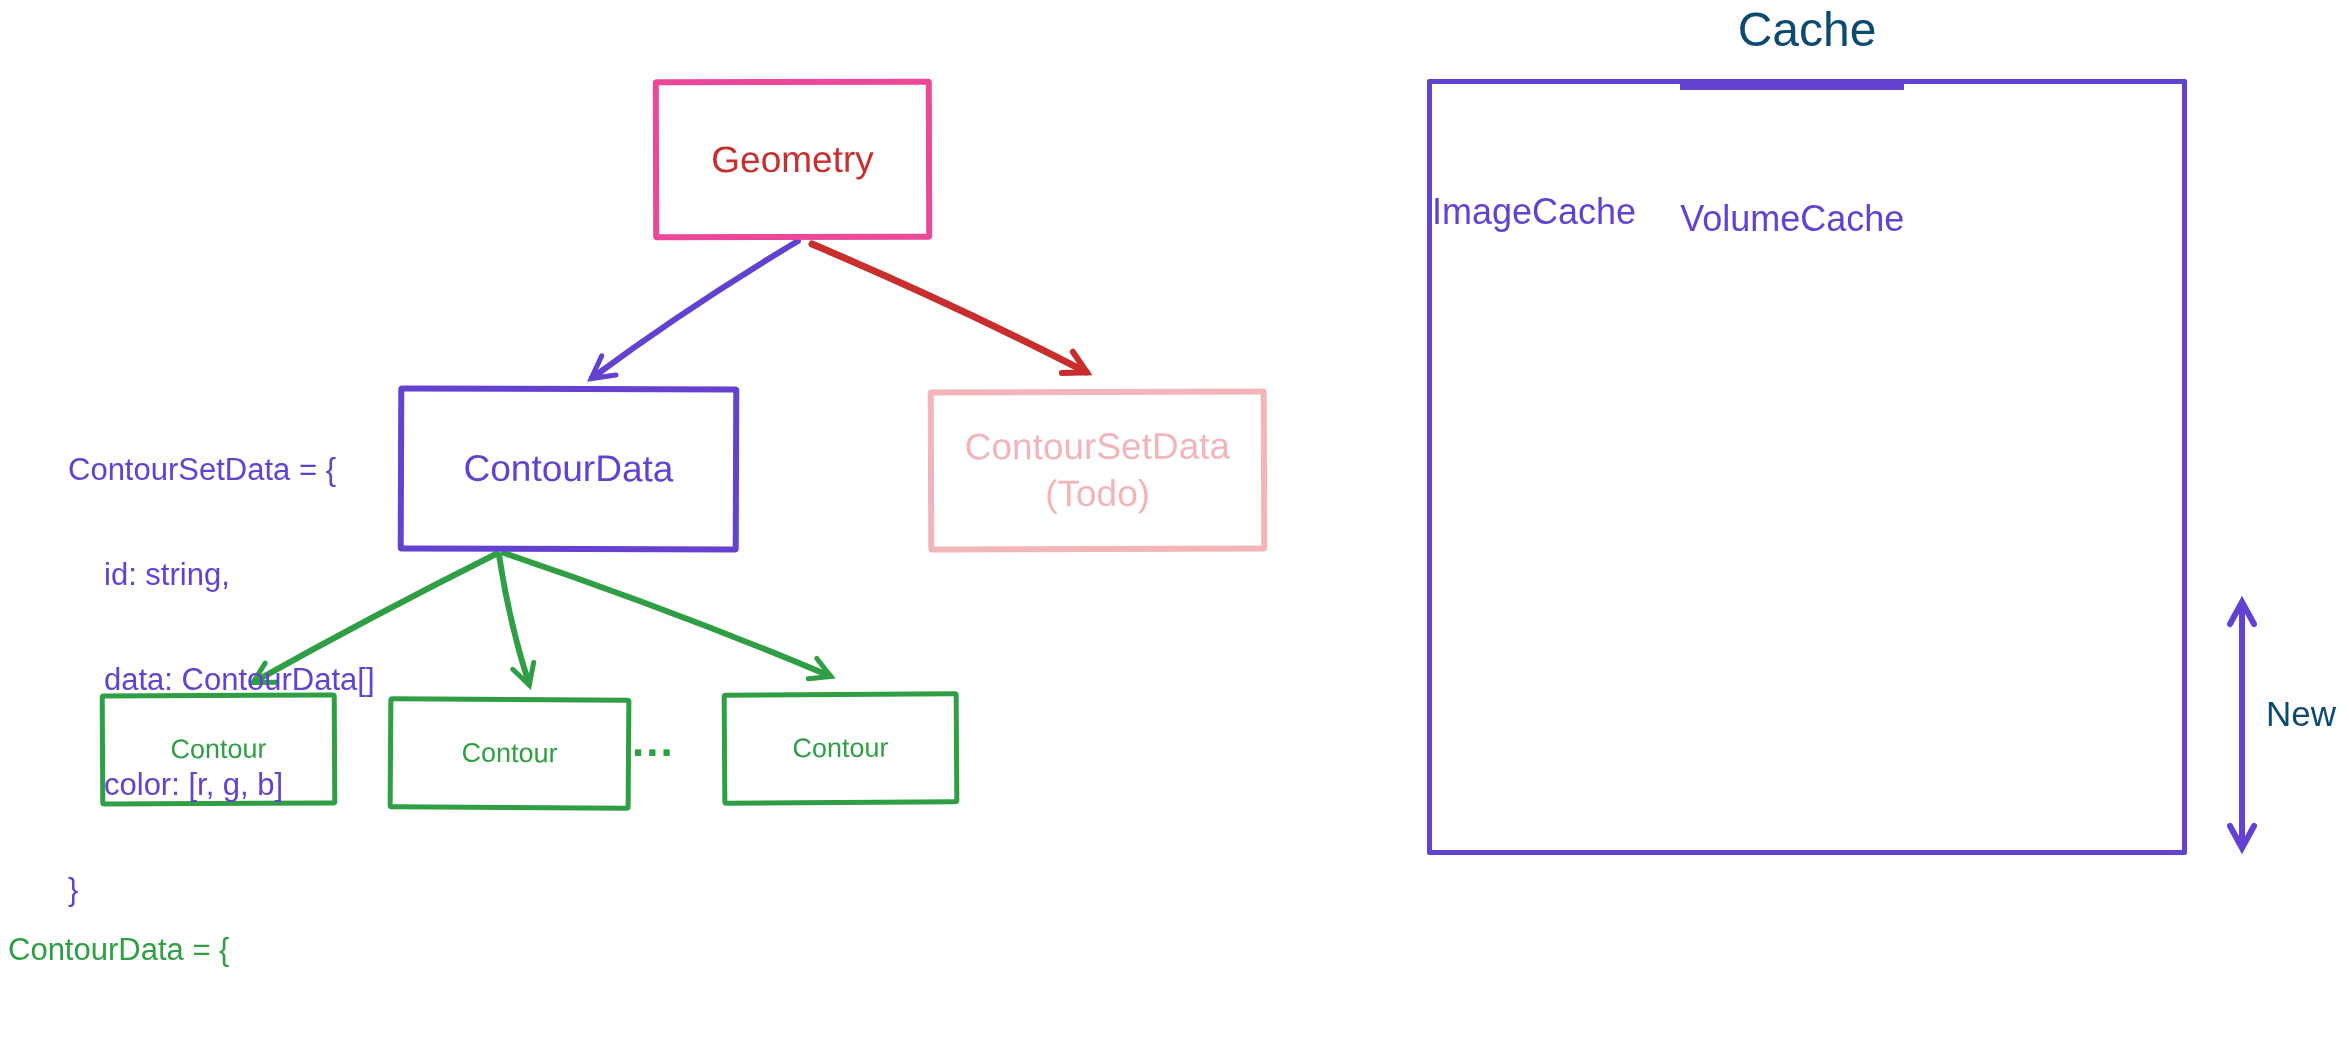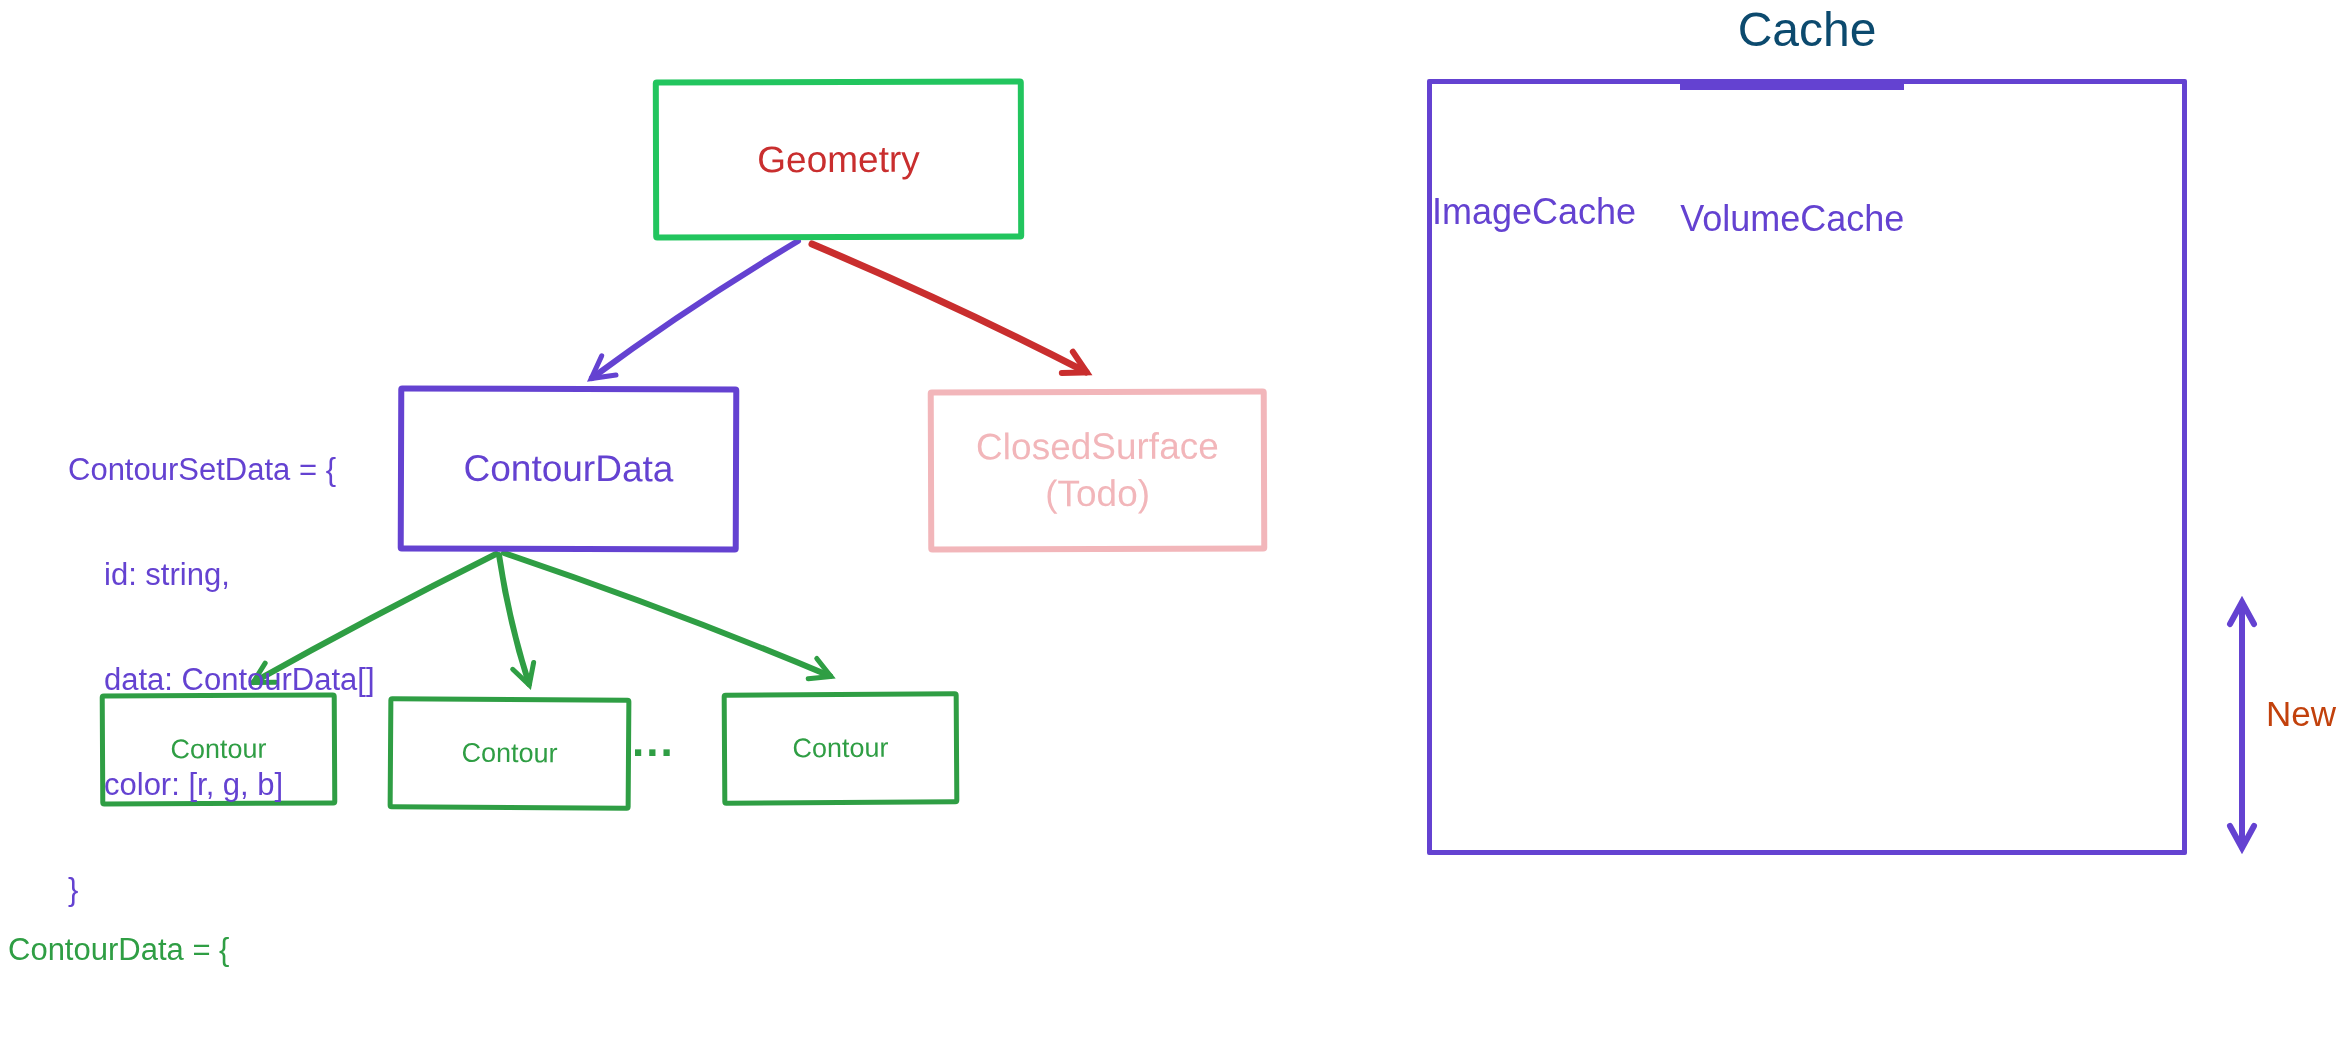--- a/index.html
+++ b/index.html
@@ -12,22 +12,22 @@
   }
   .node{
     position:absolute;
     display:flex;align-items:center;justify-content:center;
     text-align:center;
     border-radius:4px;
     box-sizing:border-box;
     background:#ffffff;
   }
   .geometry-box{
-    left:653px;top:79px;width:371px;height:161px;
-    border:6px solid #22c55e;color:#c92e2e;font-size:37px;
+    left:653px;top:79px;width:279px;height:161px;
+    border:6px solid #ec4899;color:#c92e2e;font-size:37px;
     transform:rotate(-0.15deg);
   }
   .contourset-box{
     left:398px;top:386px;width:341px;height:166px;
     border:6px solid #6442d1;color:#6442d1;font-size:37px;
     transform:rotate(0.2deg);
   }
   .closedsurface-box{
     left:928px;top:389px;width:339px;height:163px;
     border:6px solid #f2b6ba;color:#f2b6ba;font-size:37px;line-height:1.25;
@@ -65,21 +65,21 @@
   }
   .cache-section{
     display:flex;align-items:center;justify-content:center;
     color:#6442d1;font-size:36px;box-sizing:border-box;
   }
   .cache-section-1{height:256px;}
   .cache-section-2{height:263px;border-top:6px solid #6442d1;margin-left:44px;}
   .cache-section-3{flex:1;border-top:6px solid #6442d1;}
   .new-label{
     position:absolute;left:2266px;top:694px;
-    color:#c2410c;font-size:35px;
+    color:#0c4a6e;font-size:35px;
   }
   .arrow-layer{
     position:absolute;left:0;top:0;width:2349px;height:1057px;
     pointer-events:none;
   }
 </style>
 </head>
 <body>
 
 <div id="canvas">
@@ -110,21 +110,21 @@
   <div class="node geometry-box">
     <span>Geometry</span>
   </div>
 
   <div class="node contourset-box">
     <span>ContourData</span>
   </div>
 
   <div class="node closedsurface-box">
     <span>
-      <span>ClosedSurface</span><br>
+      <span>ContourSetData</span><br>
       <span>(Todo)</span>
     </span>
   </div>
 
   <div class="node contour-box contour-1">
     <span>Contour</span>
   </div>
   <div class="node contour-box contour-2">
     <span>Contour</span>
   </div>

